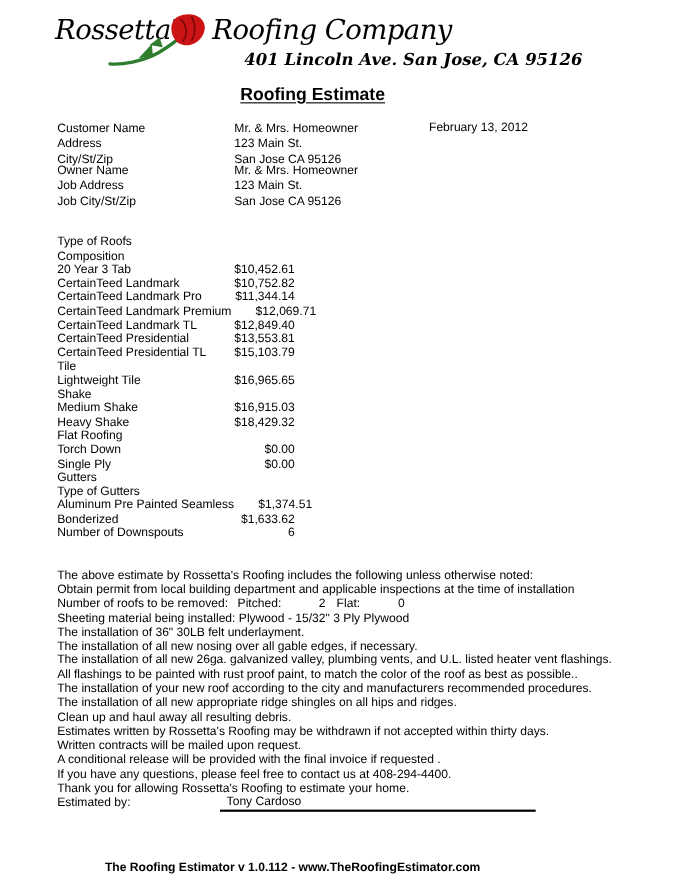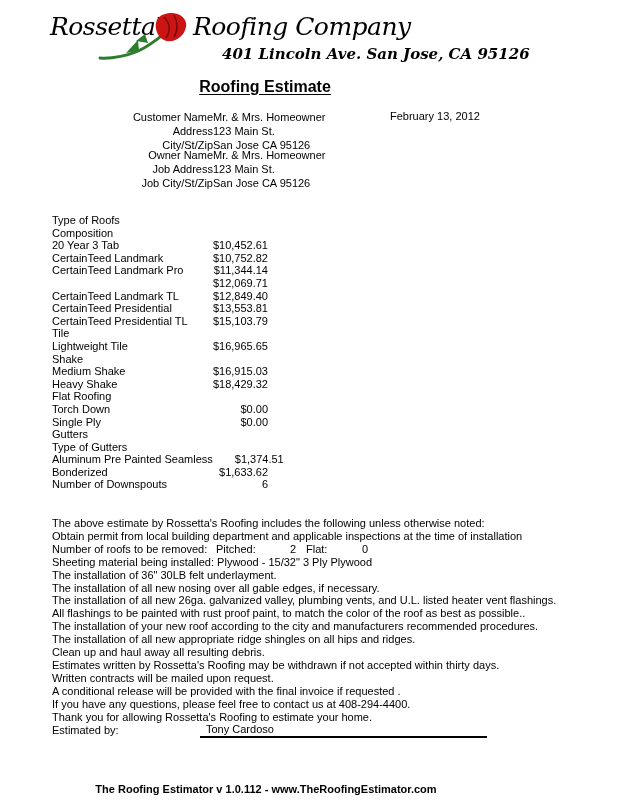--- a/index.html
+++ b/index.html
@@ -15,28 +15,28 @@
     font-family:"DejaVu Serif", serif; font-style:italic; font-weight:normal;
     font-size:25px; white-space:nowrap; letter-spacing:-0.5px;
   }
   .logo-address {
     font-family:"DejaVu Serif", serif; font-style:italic; font-weight:bold;
     font-size:15px; white-space:nowrap;
   }
 
   
   .doc-title {
-    left:180px; top:78px; width:170px; text-align:center;
+    left:180px; top:78px; width:170px; text-align:right;
     font-size:16px; font-weight:bold; text-decoration:underline;
     text-underline-offset:2px;
   }
 
   
   .info-block { line-height:14px; }
-  .info-row { display:flex;text-align:right; }
+  .info-row { display:flex; }
   .info-label { width:161px; white-space:nowrap; }
   .info-value { white-space:nowrap; }
 
   
   .est-block { left:52px; top:214px; width:216px; line-height:12.6px; }
   .er { display:flex; }
   .er .lbl { white-space:nowrap; }
   .er .amt { margin-left:auto; text-align:right; white-space:nowrap;padding-left:22px; }
   .er.bold .lbl { font-weight:normal; }
 
@@ -125,20 +125,21 @@
     </div>
     <div class="er">
       <span class="lbl">CertainTeed Landmark</span>
         <span class="amt">$10,752.82</span>
     </div>
     <div class="er">
       <span class="lbl">CertainTeed Landmark Pro</span>
         <span class="amt">$11,344.14</span>
     </div>
     <div class="er">
+      <span class="lbl">CertainTeed Landmark Premium</span>
         <span class="amt">$12,069.71</span>
     </div>
     <div class="er">
       <span class="lbl">CertainTeed Landmark TL</span>
         <span class="amt">$12,849.40</span>
     </div>
     <div class="er">
       <span class="lbl">CertainTeed Presidential</span>
         <span class="amt">$13,553.81</span>
     </div>

